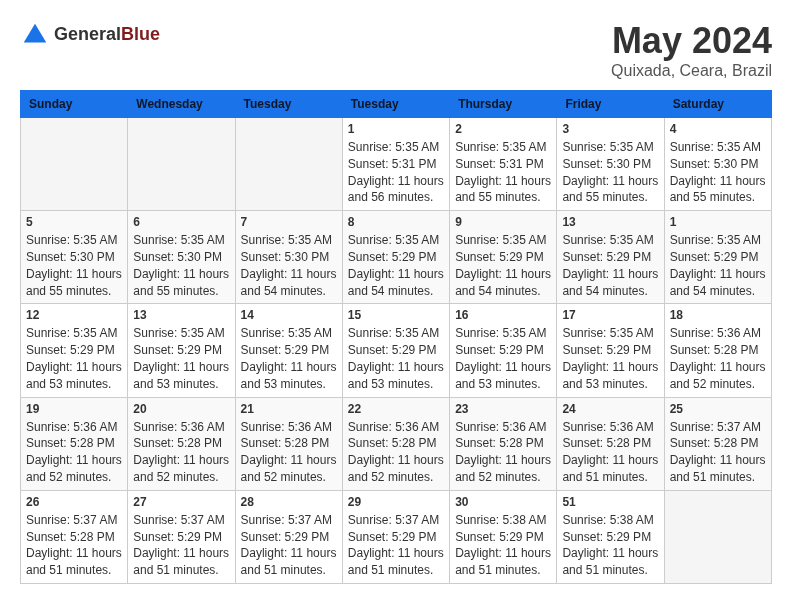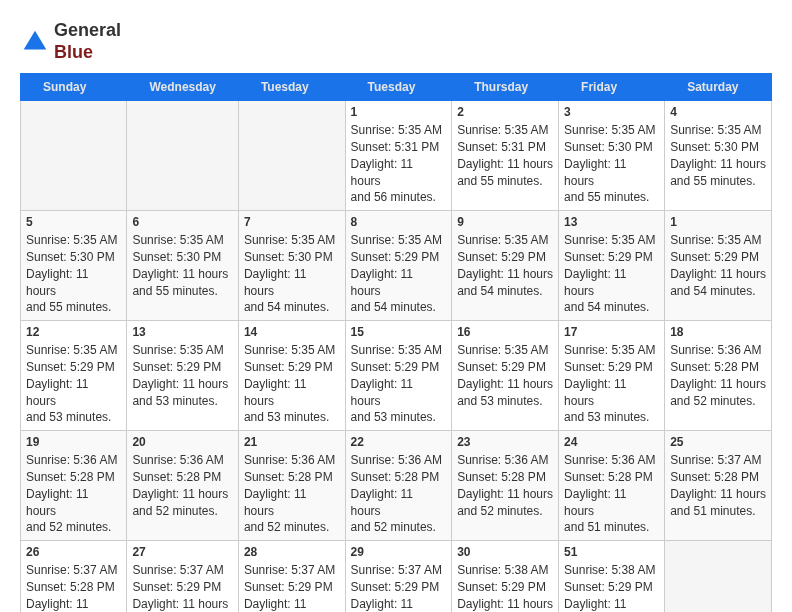--- a/index.html
+++ b/index.html
@@ -16,21 +16,21 @@
       align-items: flex-start;
       margin-bottom: 10px;
     }
     .logo {
       display: flex;
       align-items: center;
       gap: 4px;
     }
     .logo-text {
       display: flex;
-      flex-direction: column;
+      flex-direction: row;
       line-height: 1;
     }
     .logo-icon {
       width: 30px;
       height: 30px;
     }
     .title-area {
       text-align: right;
     }
     .month-title {
@@ -42,22 +42,22 @@
       font-size: 16px;
       color: #555;
     }
     .calendar {
       width: 100%;
       border-collapse: collapse;
       font-size: 11px;
     }
     .calendar thead th {
       background-color: #1a73e8;
-      color: #e5e5e5;
-      padding: 6px 22px;
+      color: #0f172a;
+      padding: 6px 8px;
       text-align: left;
       font-size: 12px;
       font-weight: bold;
       border: 1px solid #1a73e8;
     }
     .calendar tbody td {
       border: 1px solid #ccc;
       padding: 4px 5px;
       vertical-align: top;
       width: calc(100% / 7);
@@ -89,20 +89,24 @@
 <div class="header">
   <div class="logo">
     <svg class="logo-icon" viewBox="0 0 40 40">
       <polygon points="20,5 35,30 5,30" fill="#1a73e8"></polygon>
     </svg>
     <div class="logo-text">
       <span style="font-size:18px;font-weight:bold;color:#333;line-height:1.2;">General</span>
       <span style="font-size:18px;font-weight:bold;color:#7f1d1d;line-height:1.2;">Blue</span>
     </div>
   </div>
+  <div class="title-area">
+    <div class="month-title">May 2024</div>
+    <div class="location">Quixada, Ceara, Brazil</div>
+  </div>
 </div>
 
 <table class="calendar">
   <thead>
     <tr>
     <th>Sunday</th>
         <th>Wednesday</th>
         <th>Tuesday</th>
         <th>Tuesday</th>
         <th>Thursday</th>

